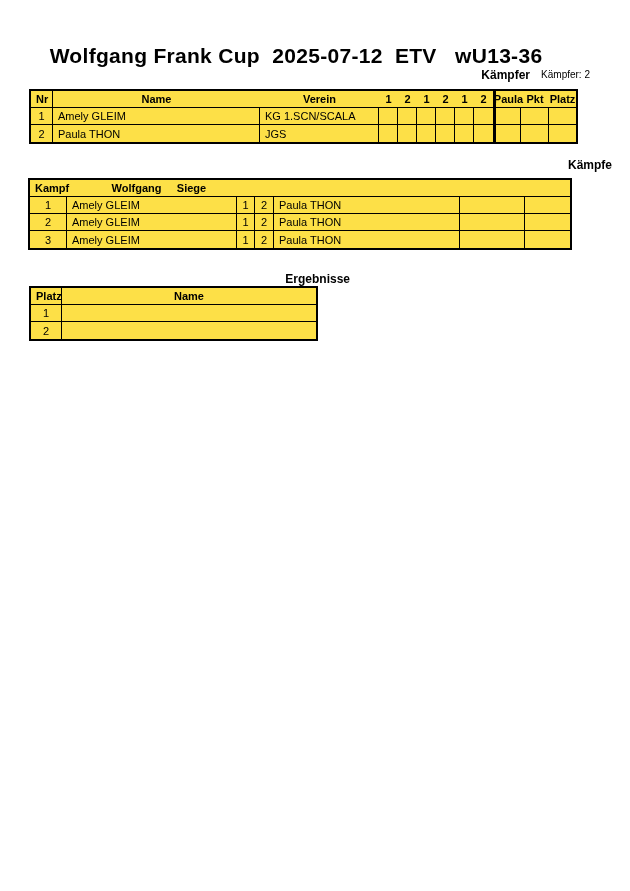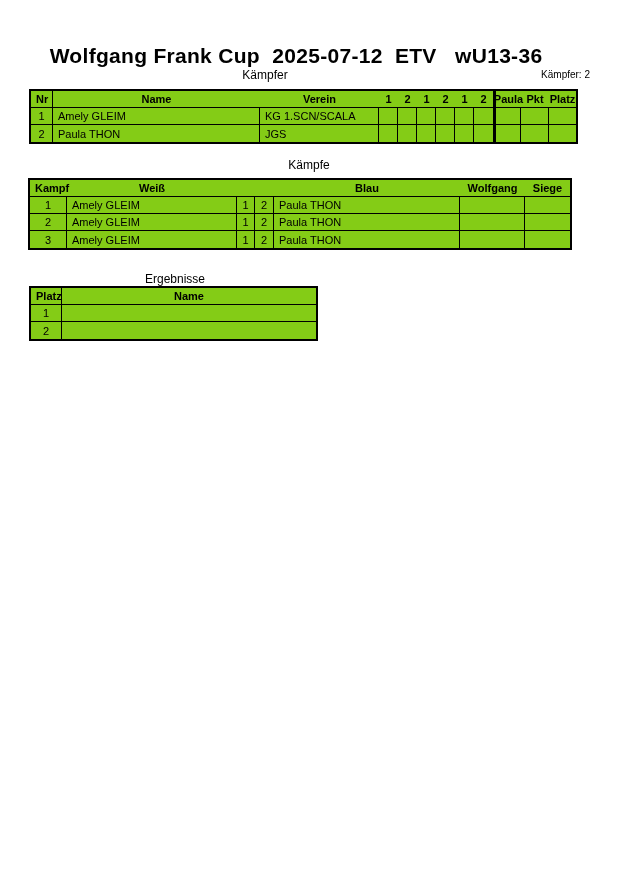--- a/index.html
+++ b/index.html
@@ -4,27 +4,27 @@
 <style>
   * { margin:0; padding:0; box-sizing:border-box; }
   html,body { width:630px; height:891px; background:#fff; color:#000;
     font-family:"Liberation Sans", sans-serif; position:relative; overflow:hidden; }
 
   .abs { position:absolute; }
 
   .title { top:44px; left:8px; width:576px; text-align:center;
     font-size:21px; font-weight:bold; white-space:pre; letter-spacing:0.3px; }
 
-  .seclabel { font-size:12px; font-weight:normal; text-align:center; }
+  .seclabel { font-size:12px; font-weight:bold; text-align:right; }
   .lbl-kaempfer { top:68px; left:0; width:530px; }
   .lbl-kaempfe  { top:158px; left:6px; width:606px; }
   .lbl-ergebnisse { top:264px; left:0; width:350px;margin-top:8px; }
   .count { top:69px; right:40px; font-size:10px; }
 
-  .tbl { position:absolute; border:2px solid #000; background:#84cc16; }
+  .tbl { position:absolute; border:2px solid #000; background:#fde047; }
   .row { display:flex; height:17px; border-bottom:1px solid #000; align-items:stretch; }
   .hrow { font-weight:bold; }
   .row:last-child { border-bottom:none; }
   .c { display:flex; align-items:center; justify-content:center;
        font-size:11px; white-space:nowrap; overflow:visible; }
   .cl { justify-content:flex-start; padding-left:5px; }
   .br { border-right:1px solid #000; }
   .thick { border-left:3px solid #000; }
 
   .t1 { left:29px; top:89px; width:549px; }
@@ -88,24 +88,22 @@
     <div class="c br t1-pkt"></div>
     <div class="c t1-platz"></div>
   </div>
 </div>
 
 <div class="abs seclabel lbl-kaempfe">Kämpfe</div>
 
 <div class="tbl t2">
   <div class="row hrow">
     <div class="c cl t2-kampf">Kampf</div>
-    <div class="c t2-weiss">Weiß</div>
     <div class="c t2-n1"></div>
     <div class="c t2-n2"></div>
-    <div class="c t2-blau">Blau</div>
     <div class="c t2-erg">Wolfgang</div>
     <div class="c t2-zeit">Siege</div>
   </div>
   <div class="row">
     <div class="c br t2-kampf">1</div>
     <div class="c cl br t2-weiss">Amely GLEIM</div>
     <div class="c br t2-n1">1</div>
     <div class="c br t2-n2">2</div>
     <div class="c cl br t2-blau">Paula THON</div>
     <div class="c br t2-erg"></div>

